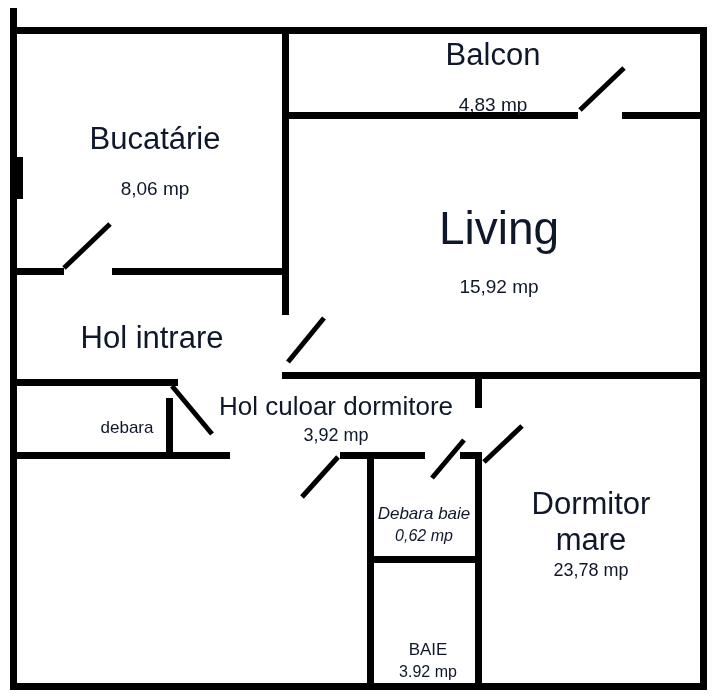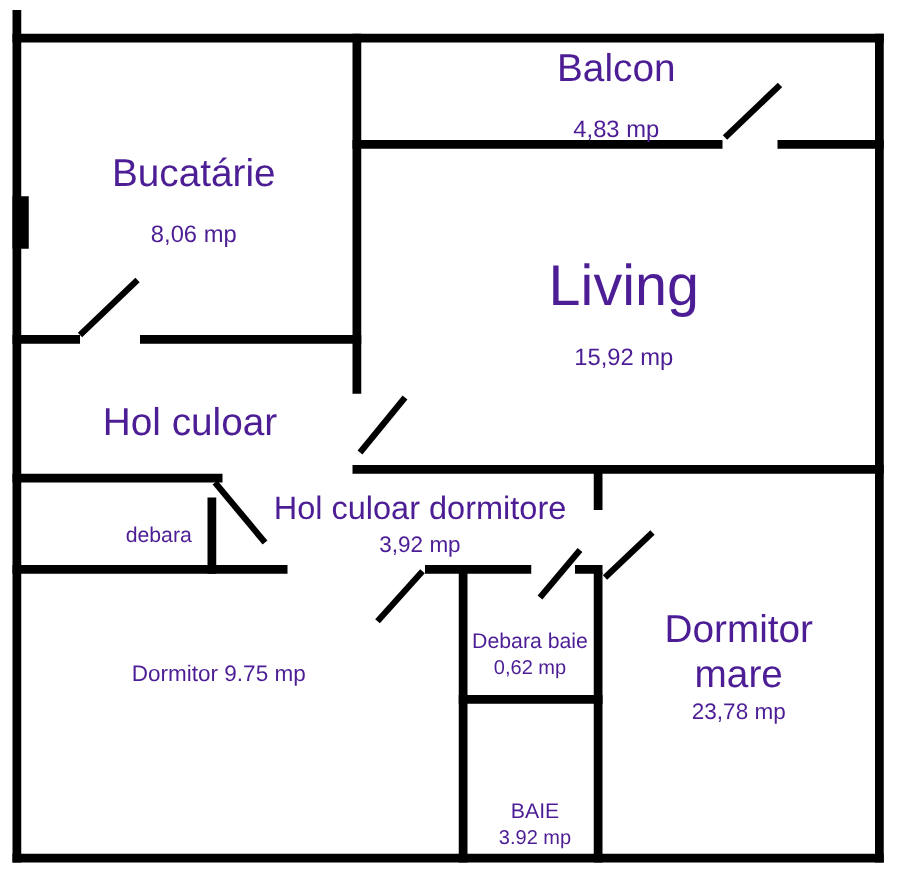--- a/index.html
+++ b/index.html
@@ -17,21 +17,21 @@
   .wall { position: absolute; background: #000000; }
 
   .doors { position: absolute; left: 0; top: 0; width: 720px; height: 699px; pointer-events: none; }
 
   .label {
     position: absolute;
     transform: translate(-50%, -50%);
     text-align: center;
     white-space: nowrap;
     line-height: 1.15;
-    color: #4c1d95;
+    color: #0f172a;
   }
   .label.wrap { white-space: normal; }
 
   .name-xl { font-size: 46px; }
   .name-lg { font-size: 31px; }
   .name-md { font-size: 26px; }
   .name-sm { font-size: 18px; }
   .name-xs { font-size: 17px; }
 
   .area    { font-size: 19px; margin-top: 21px; }
@@ -84,37 +84,34 @@
     <div class="name-lg">Balcon</div>
     <div class="area">4,83 mp</div>
   </div>
 
   <div class="label" style="left:499px; top:250px;">
     <div class="name-xl">Living</div>
     <div class="area">15,92 mp</div>
   </div>
 
   <div class="label" style="left:152px; top:338px;">
-    <div class="name-lg">Hol culoar</div>
+    <div class="name-lg">Hol intrare</div>
   </div>
 
   <div class="label" style="left:336px; top:419px;">
     <div class="name-md">Hol culoar dormitore</div>
     <div class="area-md">3,92 mp</div>
   </div>
 
   <div class="label" style="left:127px; top:428px;">
     <div class="name-xs">debara</div>
   </div>
 
-  <div class="label" style="left:175px; top:539px;">
-    <div class="name-sm">Dormitor 9.75 mp</div>
-  </div>
 
-  <div class="label" style="left:424px; top:524px;">
+  <div class="label" style="left:424px; top:524px;font-style:italic;">
     <div class="name-xs">Debara baie</div>
     <div class="area-sm">0,62 mp</div>
   </div>
 
   <div class="label wrap" style="left:591px; top:533px; width:180px;">
     <div class="name-lg">Dormitor mare</div>
     <div class="area-md">23,78 mp</div>
   </div>
 
   <div class="label" style="left:428px; top:660px;">

